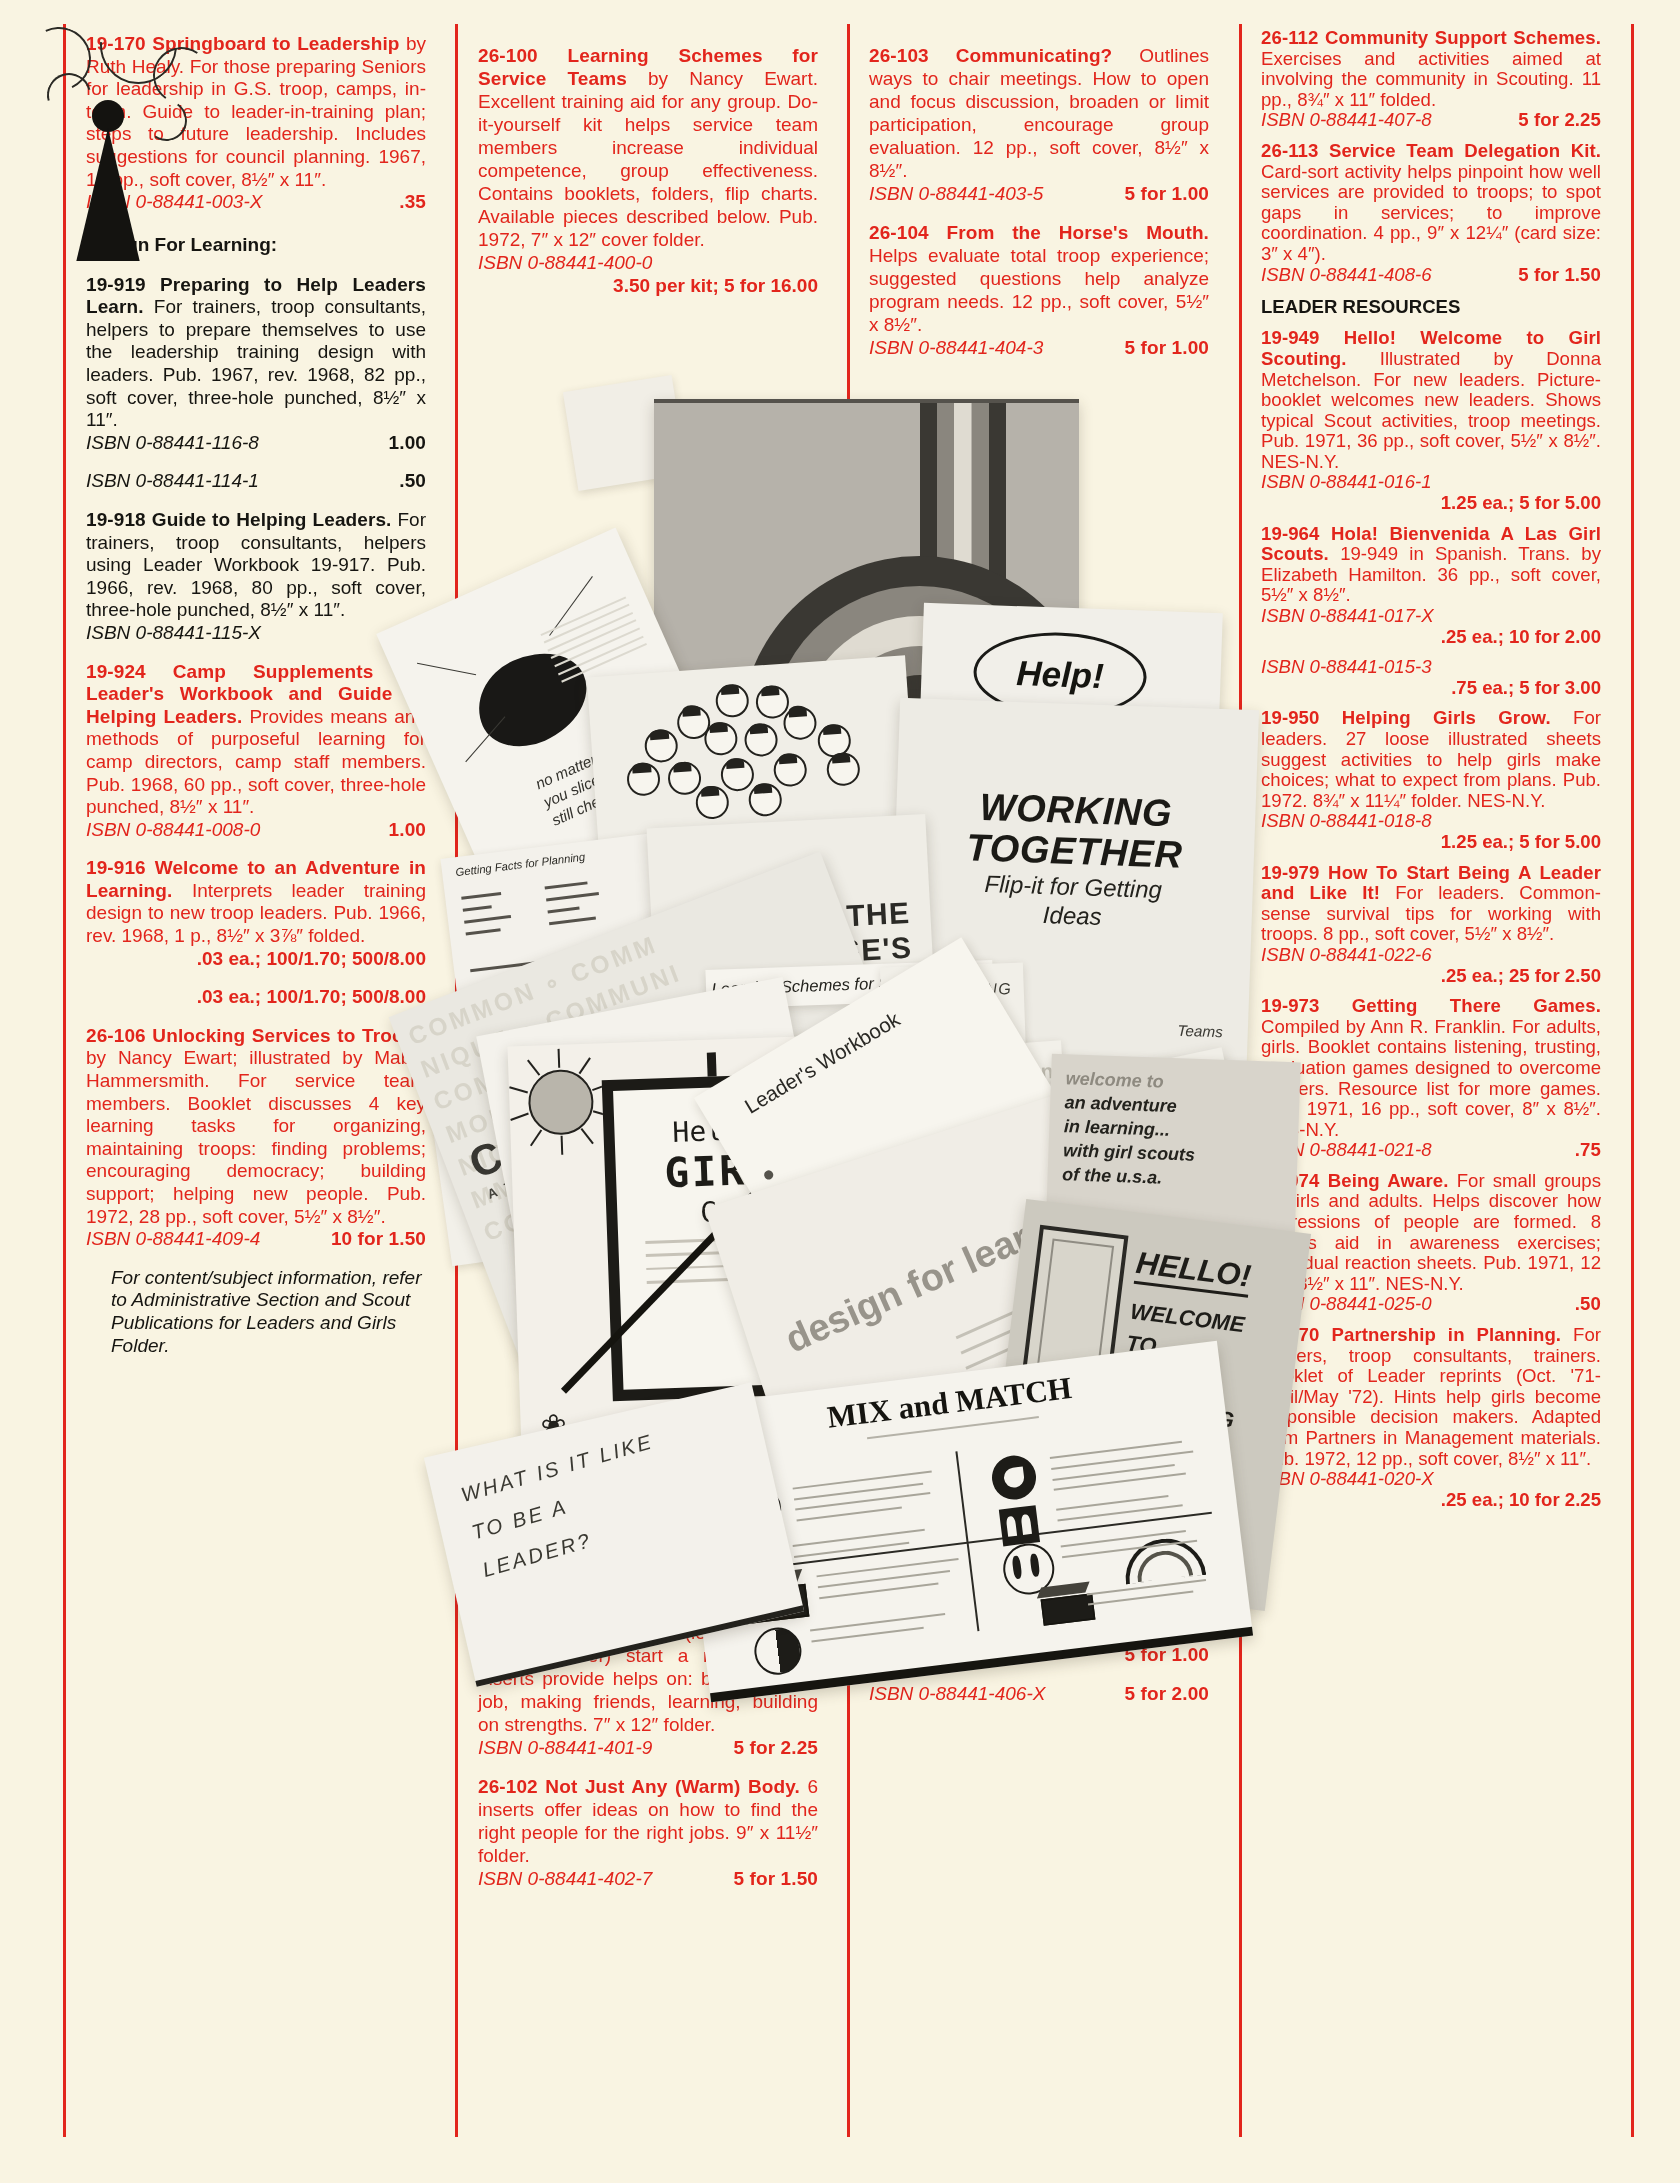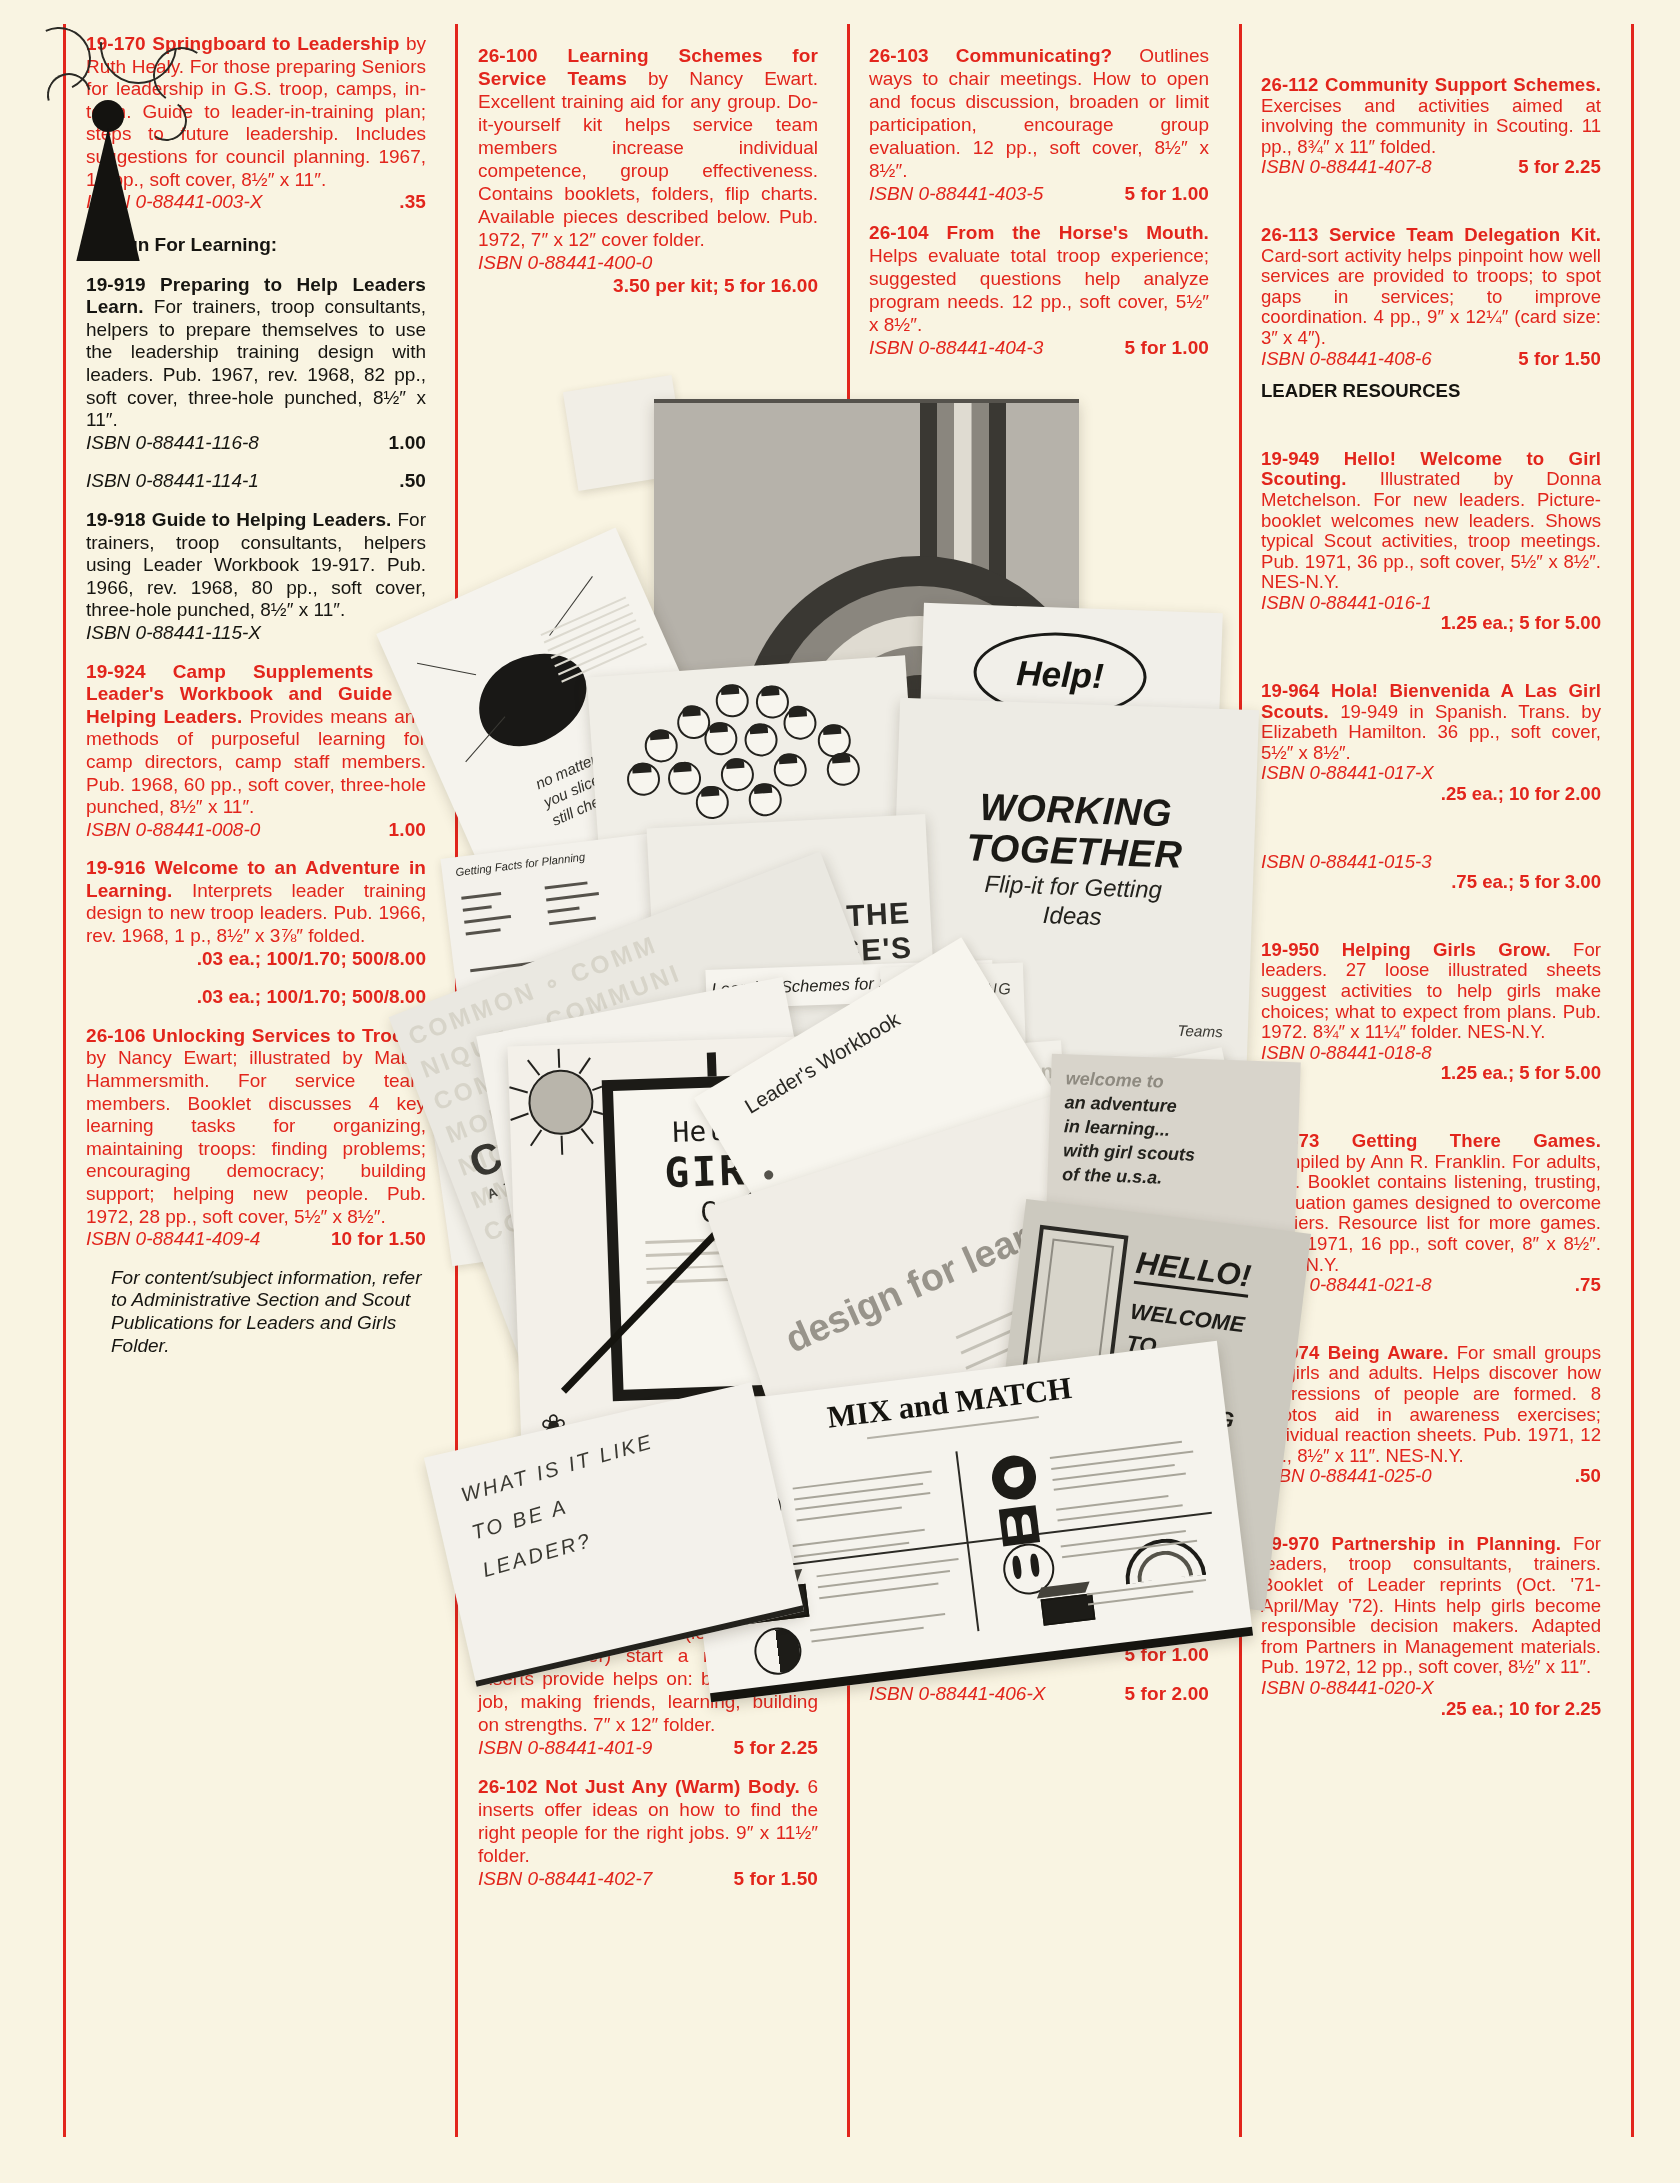--- a/index.html
+++ b/index.html
@@ -12,21 +12,21 @@
   .vrule{position:absolute;top:24px;height:2113px;width:2.7px;background:#e2251c;}
   #vr1{left:63px;} #vr2{left:455px;} #vr3{left:847px;} #vr4{left:1239px;} #vr5{left:1631px;}
 
   
   .col{position:absolute;color:#e2251c;}
   #colbox0{left:86px;top:33px;width:340px;font-size:19px;line-height:22.6px;}
   #colbox1{left:478px;top:44px;width:340px;font-size:19px;line-height:23px;}
   #colbox2{left:869px;top:44px;width:340px;font-size:19px;line-height:23px;}
   #colbox3{left:1261px;top:28px;width:340px;font-size:18.6px;line-height:20.6px;}
   .entry{text-align:justify;margin-bottom:16px;}
-  #colbox3 .entry{margin-bottom:10px;margin-top:47px;}
+  #colbox3 .entry{margin-bottom:10px;}
   .entry.black{color:#161511;}
   .entry p{margin:0;}
   .entry b{letter-spacing:0.1px;}
   .isbn-row{display:flex;justify-content:space-between;font-style:italic;}
   .isbn-row b{font-style:normal;}
   .price-line{text-align:right;font-weight:bold;}
   .heading{color:#161511;font-weight:bold;margin:20px 0 17.3px;}
   #colbox3 .heading{margin:12px 0 10.6px;}
   .note{font-style:italic;}
   .note.black{color:#161511;padding-left:25px;}
@@ -321,20 +321,27 @@
       </div>
       <div class="price-line">.75 ea.; 5 for 3.00</div>
     </div>
     <div class="entry red item-19-950">
       <p><b>19-950 Helping Girls Grow. </b>For leaders. 27 loose illustrated sheets suggest activities to help girls make choices; what to expect from plans. Pub. 1972. 8¾″ x 11¼″ folder. NES-N.Y.</p>
       <div class="isbn-row">
         <span>ISBN 0-88441-018-8</span>
       </div>
       <div class="price-line">1.25 ea.; 5 for 5.00</div>
     </div>
+    <div class="entry red item-19-979">
+      <p><b>19-979 How To Start Being A Leader and Like It! </b>For leaders. Common-sense survival tips for working with troops. 8 pp., soft cover, 5½″ x 8½″.</p>
+      <div class="isbn-row">
+        <span>ISBN 0-88441-022-6</span>
+      </div>
+      <div class="price-line">.25 ea.; 25 for 2.50</div>
+    </div>
     <div class="entry red item-19-973">
       <p><b>19-973 Getting There Games. </b>Compiled by Ann R. Franklin. For adults, girls. Booklet contains listening, trusting, evaluation games designed to overcome barriers. Resource list for more games. Pub. 1971, 16 pp., soft cover, 8″ x 8½″. NES-N.Y.</p>
       <div class="isbn-row">
         <span>ISBN 0-88441-021-8</span>
         <b>.75</b>
       </div>
     </div>
     <div class="entry red item-19-974">
       <p><b>19-974 Being Aware. </b>For small groups of girls and adults. Helps discover how impressions of people are formed. 8 photos aid in awareness exercises; individual reaction sheets. Pub. 1971, 12 pp., 8½″ x 11″. NES-N.Y.</p>
       <div class="isbn-row">

